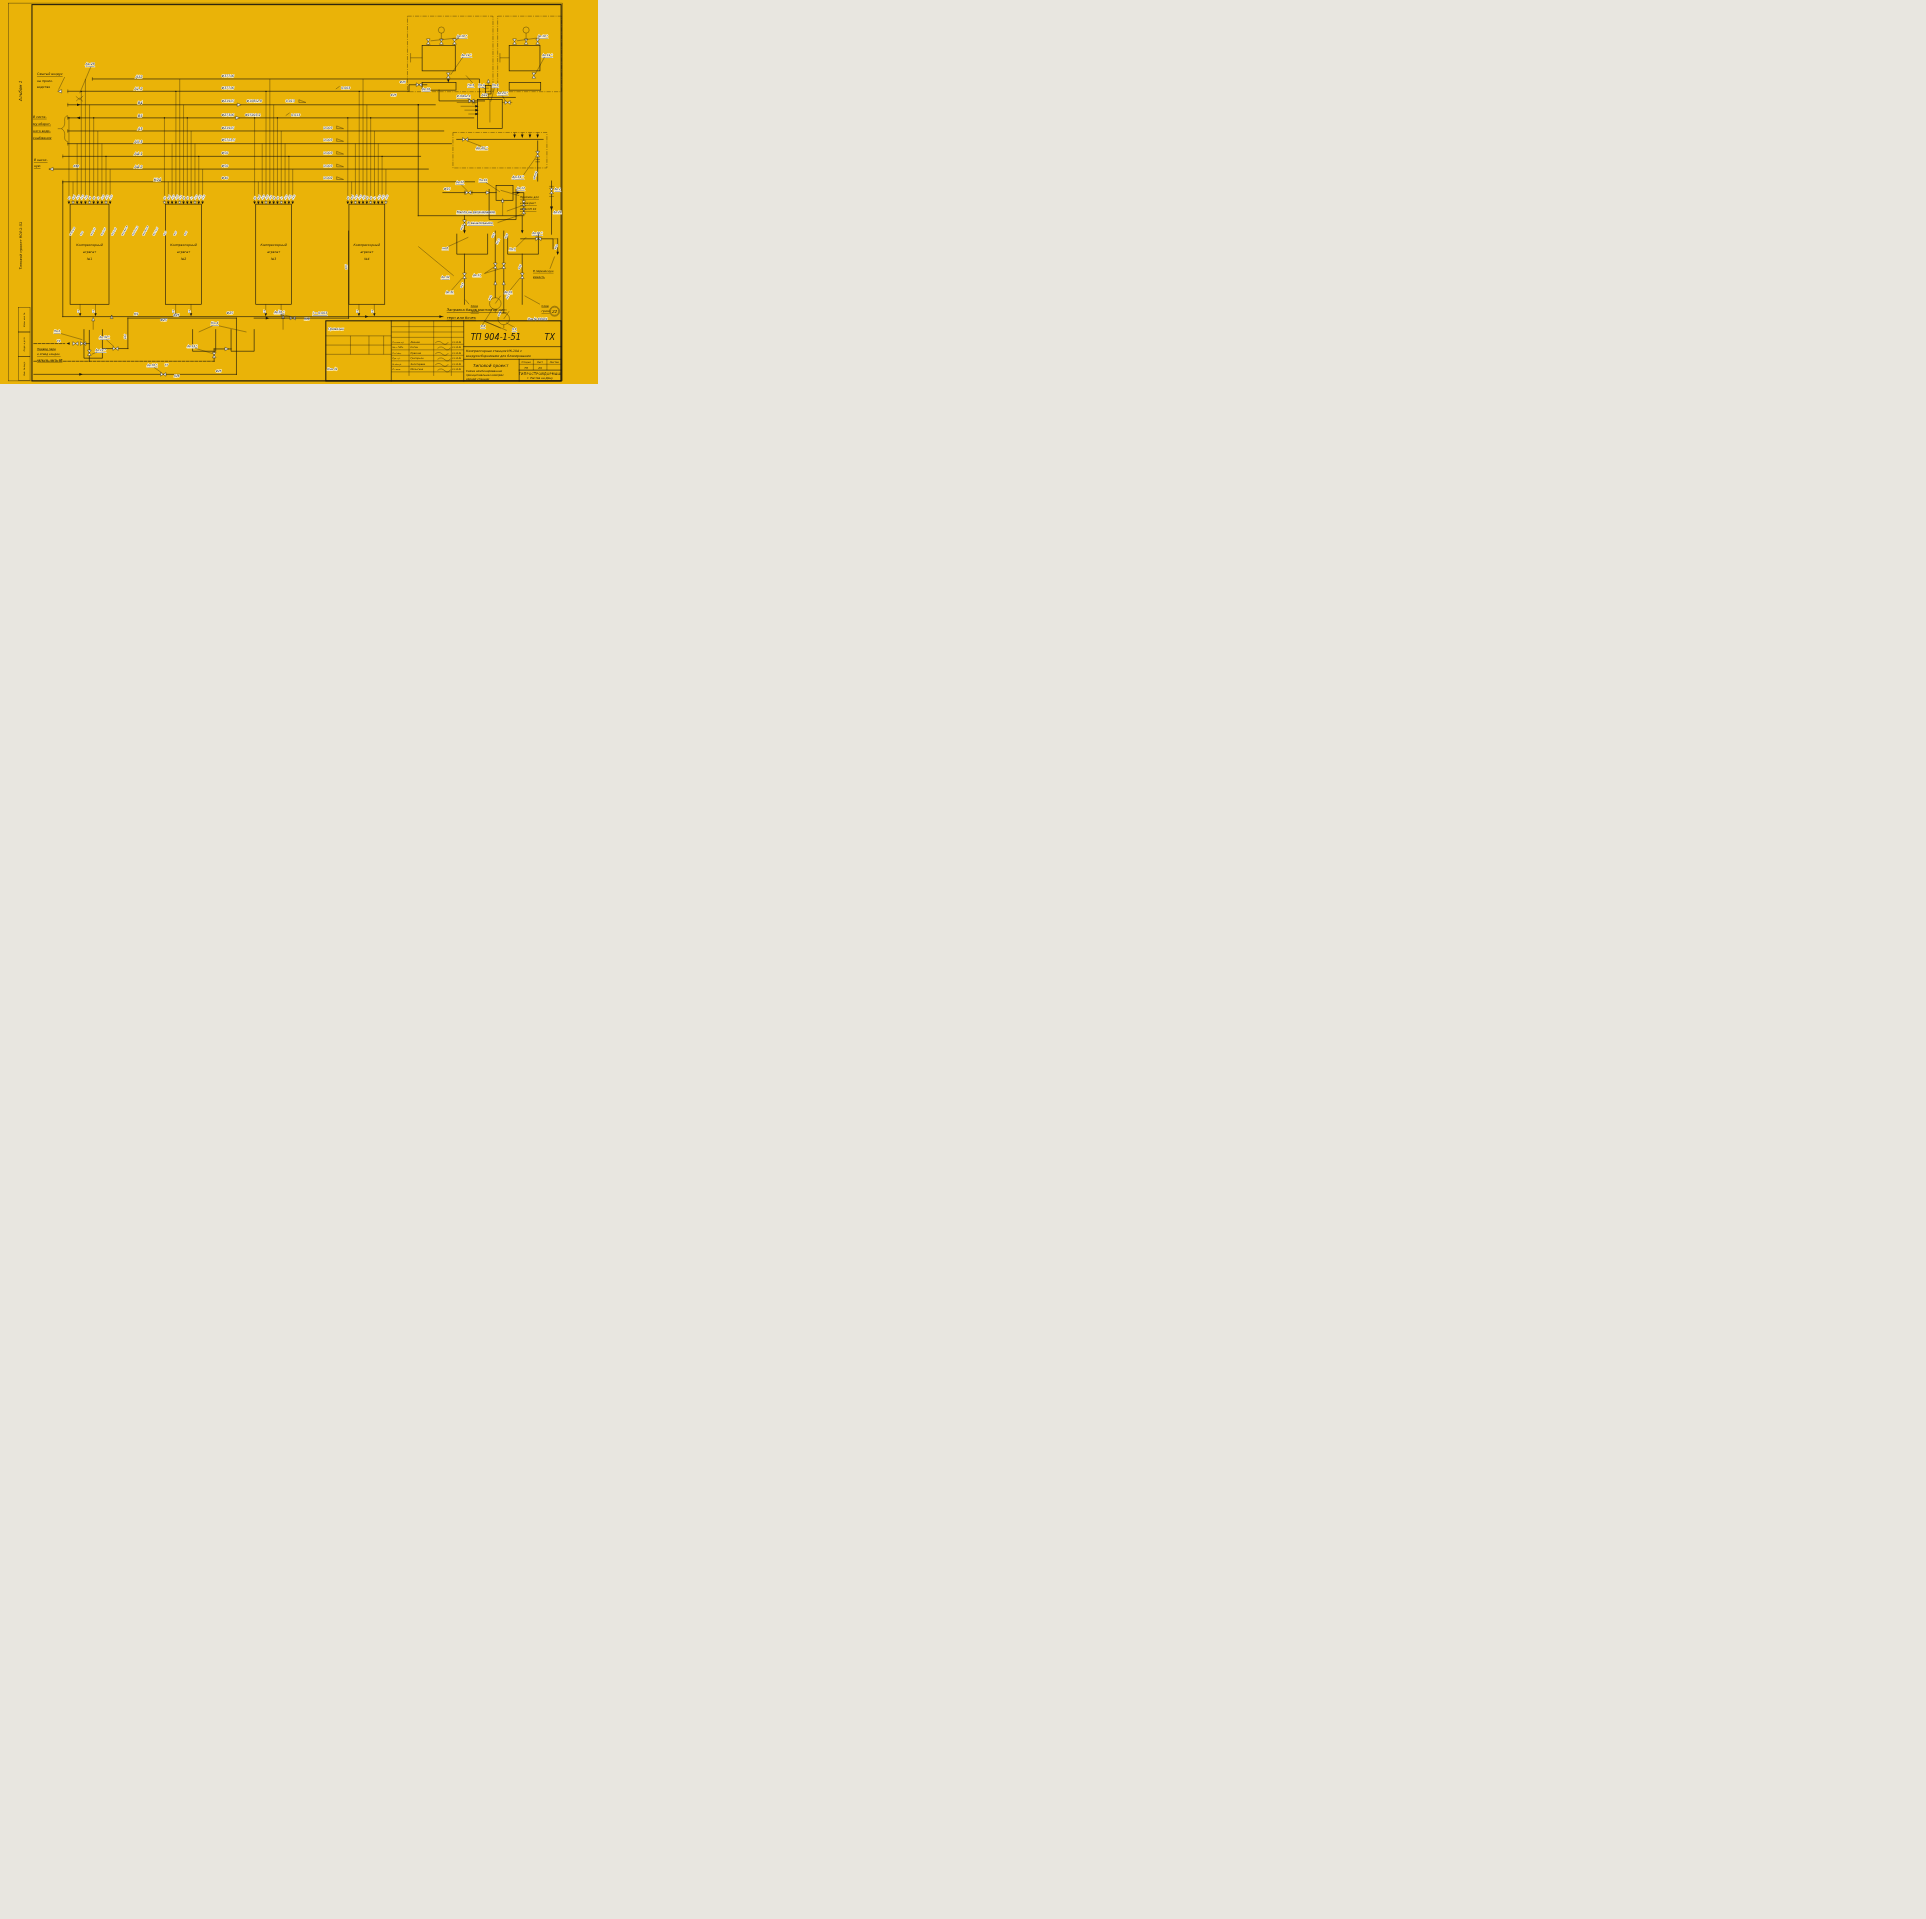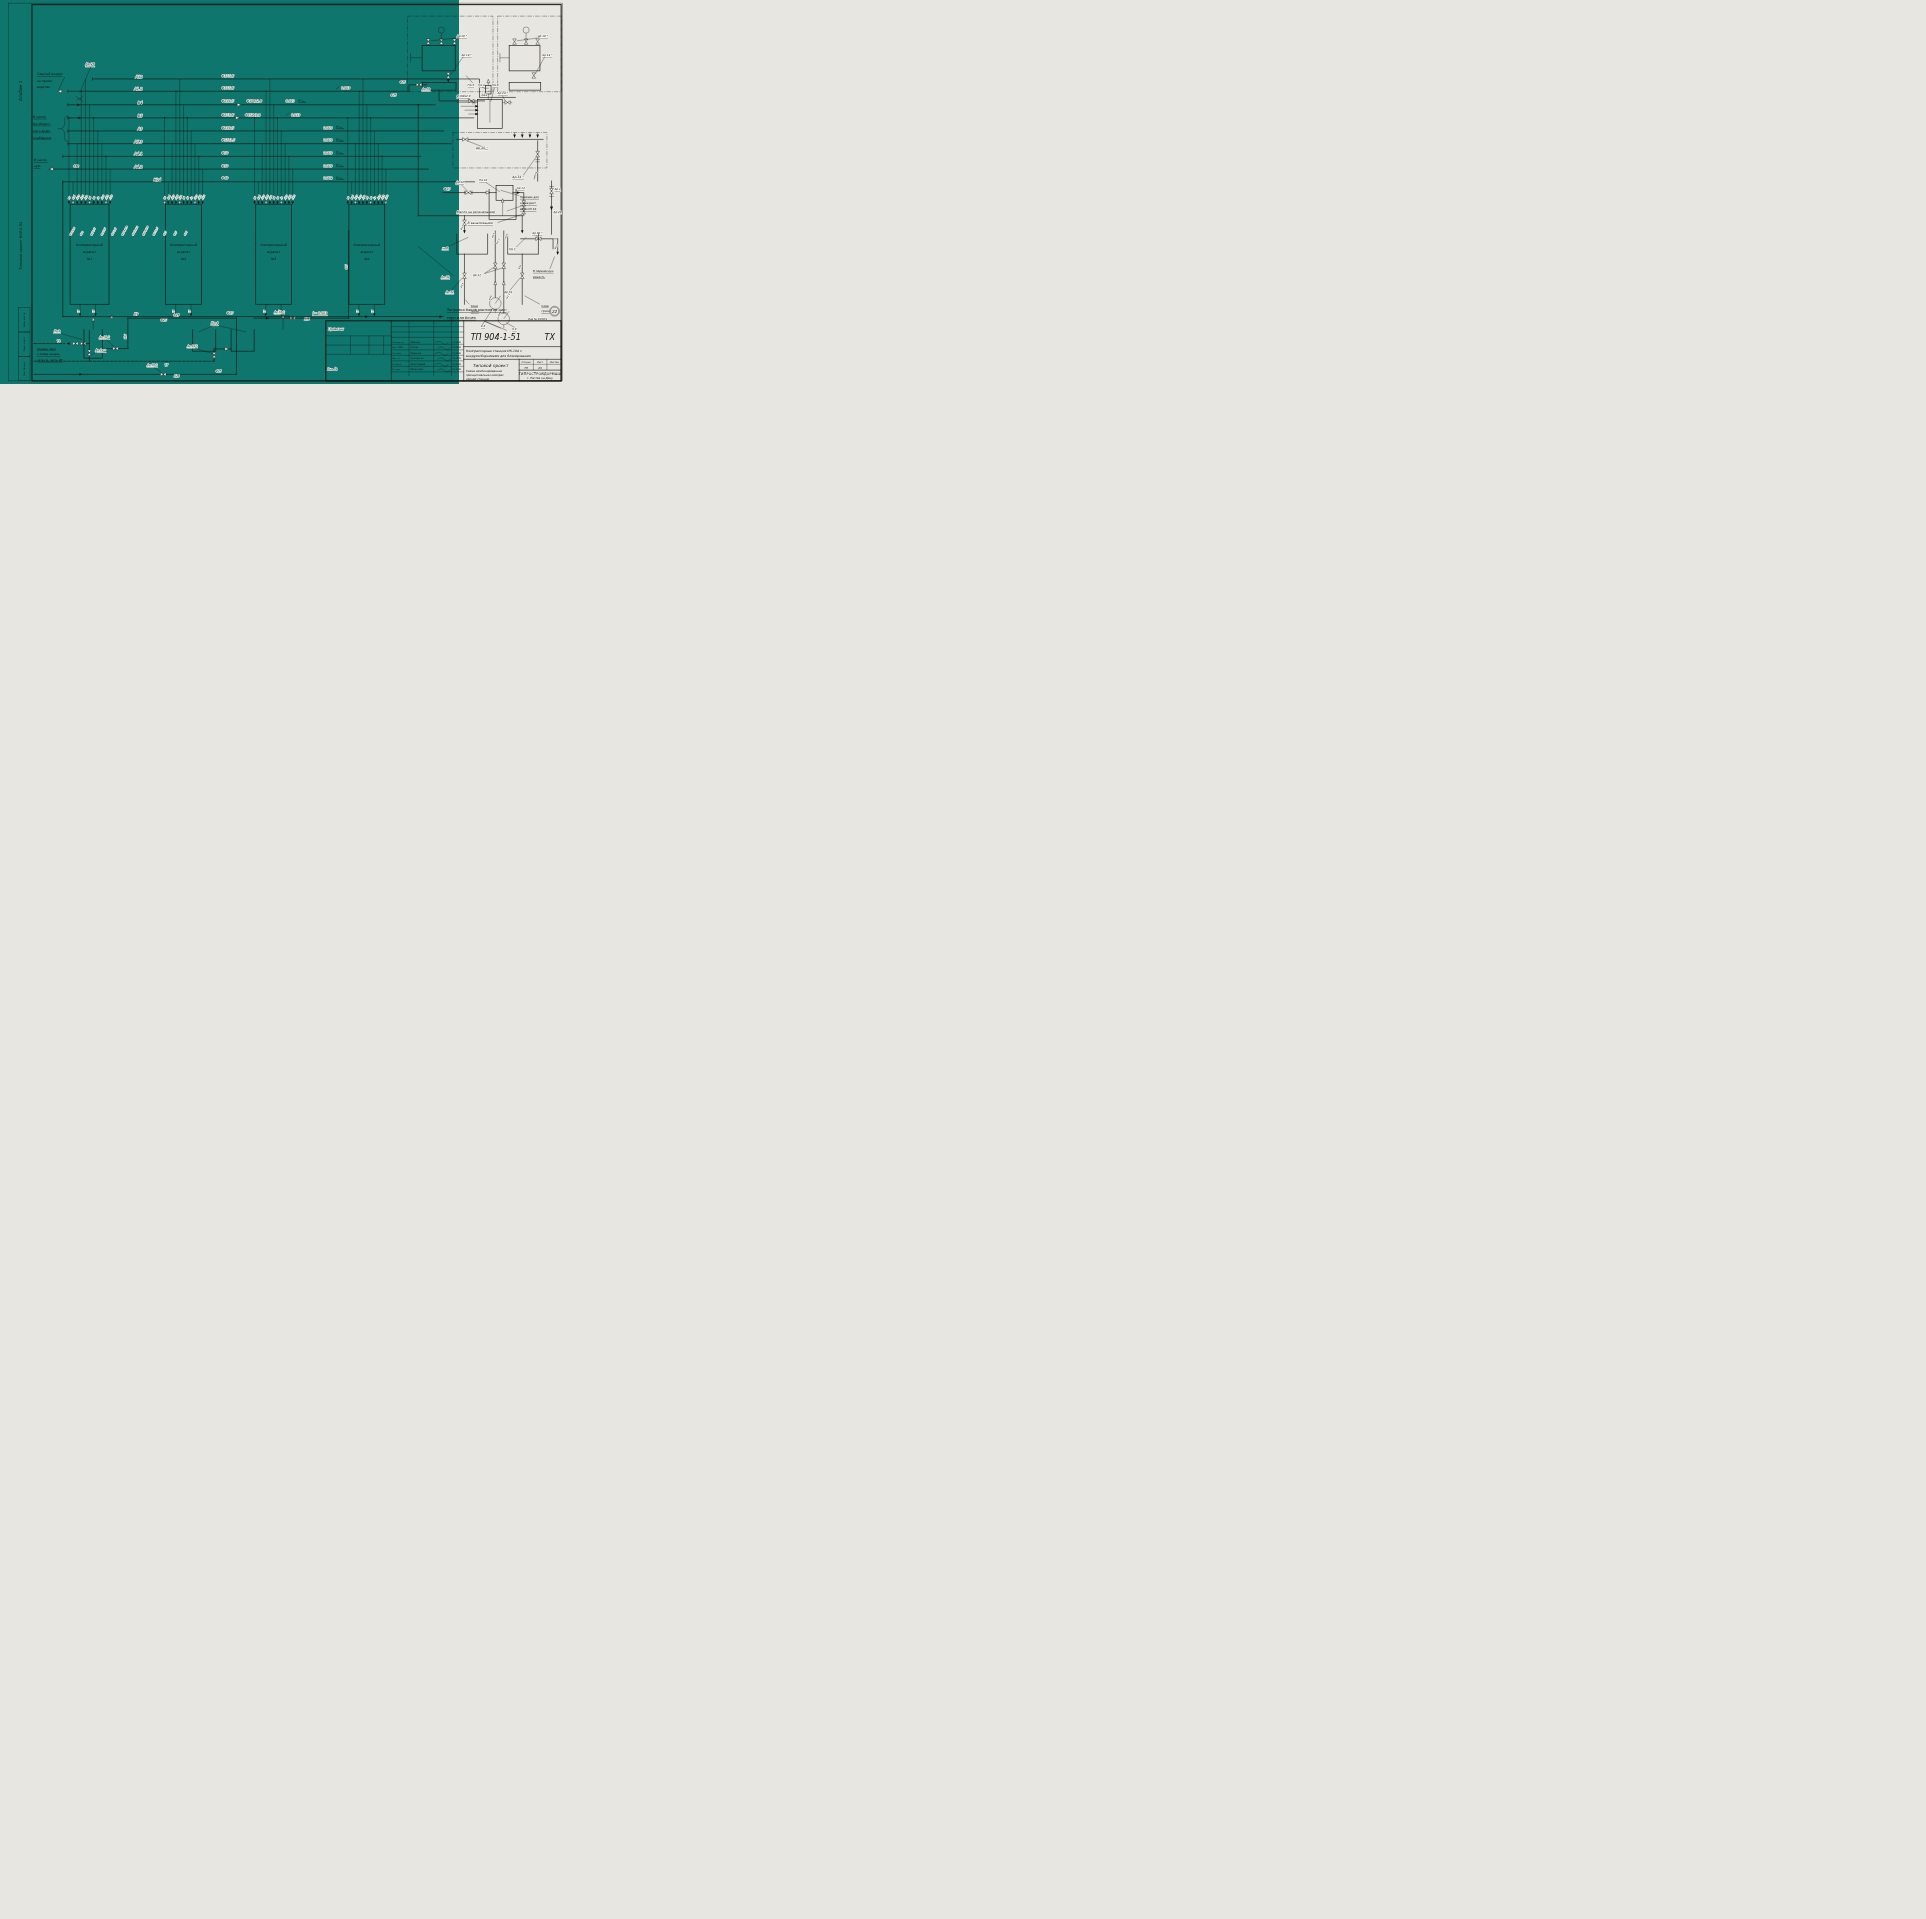--- a/index.html
+++ b/index.html
@@ -1,16 +1,16 @@
 <!DOCTYPE html>
 <html style="font-size:6.2px"><head>
 <meta charset="utf-8">
 <style>
   html,body{margin:0;padding:0;background:#e8e6e0;}
-  #sheet{position:relative;width:459px;height:384px;background:#0f766e;}
+  #sheet{position:relative;width:598px;height:384px;background:#eab308;}
   svg{position:absolute;left:0;top:0;}
   .ln{stroke:#15130f;stroke-width:1.6;fill:none;stroke-linecap:square;}
   .tn{stroke:#15130f;stroke-width:0.9;fill:none;}
   .th{stroke:#15130f;stroke-width:2.6;fill:none;}
   .dash{stroke-dasharray:7 4;}
   .dd{stroke-dasharray:11 3 2.5 3;}
   text{font-family:"DejaVu Sans",sans-serif;fill:#15130f;}
   .it{font-style:italic;}
   .t{paint-order:stroke;stroke:#fbfaf6;stroke-width:2.6px;}
   .s5{font-size:5.4px;} .s6{font-size:6.2px;} .s7{font-size:7.2px;}

